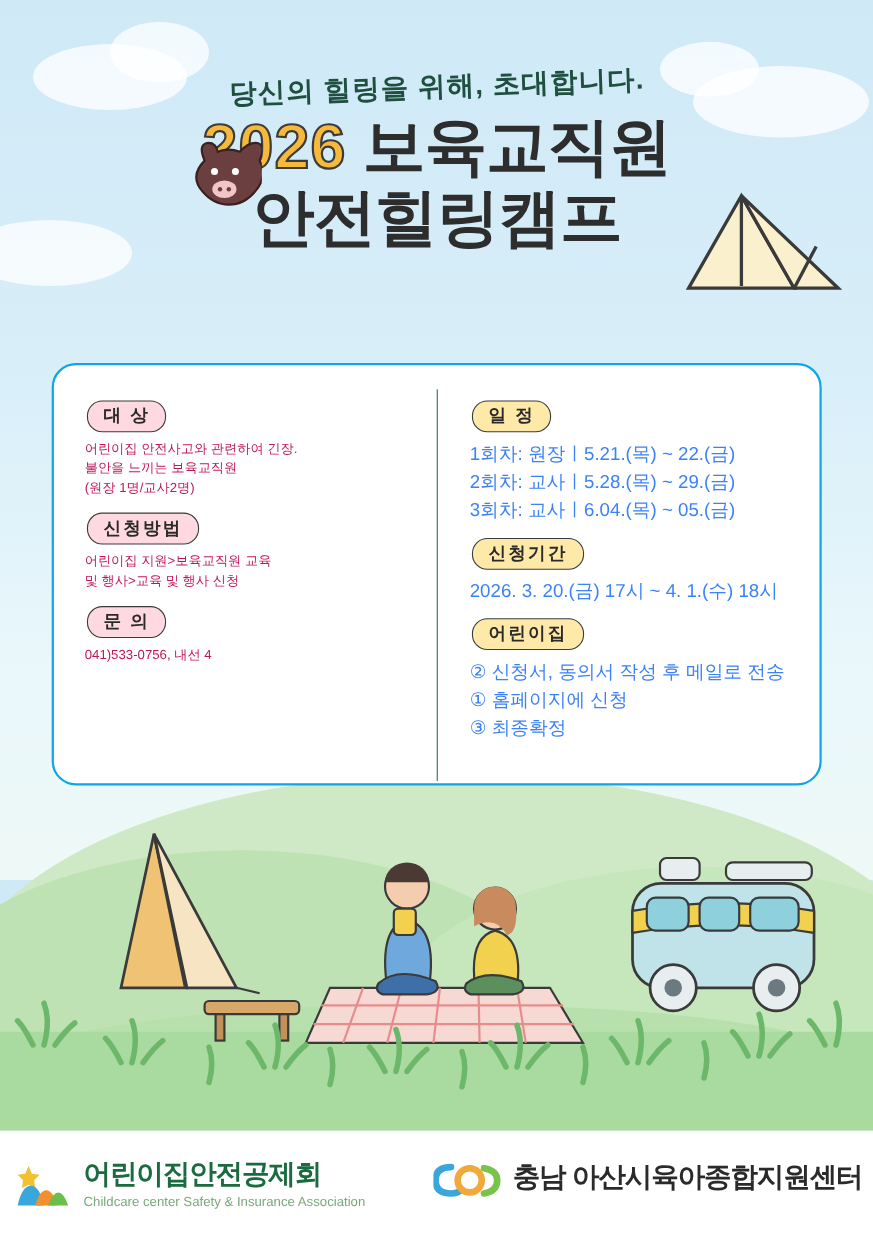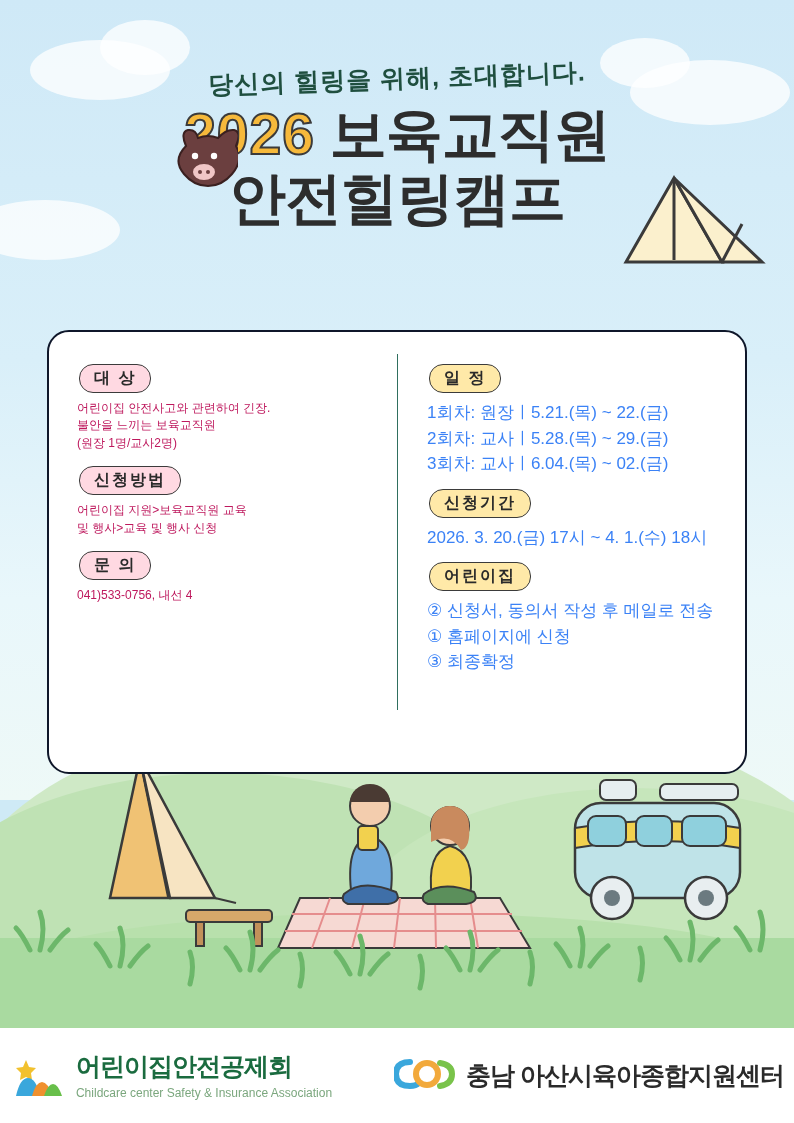--- a/index.html
+++ b/index.html
@@ -50,22 +50,22 @@
   .title-wrap{margin-top:8px;position:relative;}
   .title1,.title2{
     font-size:57px;font-weight:bold;color:#2d2d2d;letter-spacing:-1px;line-height:1.12;
   }
   .year{
     color:#f6b93b;-webkit-text-stroke:2px #3b3b3b;
     font-size:57px;font-weight:bold;letter-spacing:1px;
   }
   
   .card{
-    position:absolute;left:47px;top:330px;width:700px;height:444px;
-    background:#ffffff;border:2px solid #0f172a;border-radius:22px;
+    position:absolute;left:47px;top:330px;width:700px;height:384px;
+    background:#ffffff;border:2px solid #0ea5e9;border-radius:22px;
     box-sizing:border-box;
   }
   .card .divider{
     position:absolute;left:348px;top:22px;width:1px;height:356px;background:#2f6f5e;
   }
   .col{position:absolute;top:20px;box-sizing:border-box;}
   .col-left{left:22px;width:320px;}
   .col-right{left:372px;width:310px;}
   .pill{
     display:inline-block;background:#ffe9a8;border:1.5px solid #3b3b3b;
@@ -79,21 +79,21 @@
   .list-line{font-size:17px;color:#3b82f6;line-height:1.5;margin-left:6px;}
   
   .footer{
     position:absolute;left:0;bottom:0;width:794px;height:95px;background:#fff;
     display:flex;align-items:center;justify-content:center;gap:62px;
   }
   .logo-a{display:flex;align-items:center;gap:10px;}
   .logo-a .mark{width:56px;height:44px;position:relative;}
   .logo-a .txt-main{font-size:25px;font-weight:bold;color:#1a6b3f;letter-spacing:-1px;margin-top:10px;}
   .logo-a .txt-sub{font-size:12px;color:#7ba77e;letter-spacing:0;}
-  .logo-b{display:flex;align-items:center;gap:10px;}
+  .logo-b{display:flex;align-items:flex-start;gap:10px;}
   .logo-b .txt{font-size:25px;font-weight:bold;color:#2a2a2a;letter-spacing:-1px;}
   
   .scene{position:absolute;left:0;bottom:95px;width:794px;height:330px;}
 </style>
 </head>
 <body>
 
 <div class="sky">
   <div class="cloud" style="left:30px;top:40px;width:140px;height:60px;"></div>
   <div class="cloud" style="left:100px;top:20px;width:90px;height:55px;"></div>
@@ -210,21 +210,21 @@
       <div class="pill pink">문    의</div>
       <div class="body-text">041)533-0756, 내선 4</div>
     </div>
   </div>
 
   <div class="col col-right">
     <div>
       <div class="pill">일    정</div>
       <div class="list-line">1회차: 원장ㅣ5.21.(목) ~ 22.(금)</div>
       <div class="list-line">2회차: 교사ㅣ5.28.(목) ~ 29.(금)</div>
-      <div class="list-line">3회차: 교사ㅣ6.04.(목) ~ 02.(금)</div>
+      <div class="list-line">3회차: 교사ㅣ6.04.(목) ~ 05.(금)</div>
     </div>
     <div>
       <div class="pill">신청기간</div>
       <div class="list-line">2026. 3. 20.(금) 17시 ~ 4. 1.(수) 18시</div>
     </div>
     <div>
       <div class="pill">어린이집</div>
       <div class="list-line">② 신청서, 동의서 작성 후 메일로 전송</div>
       <div class="list-line">① 홈페이지에 신청</div>
       <div class="list-line">③ 최종확정</div>

